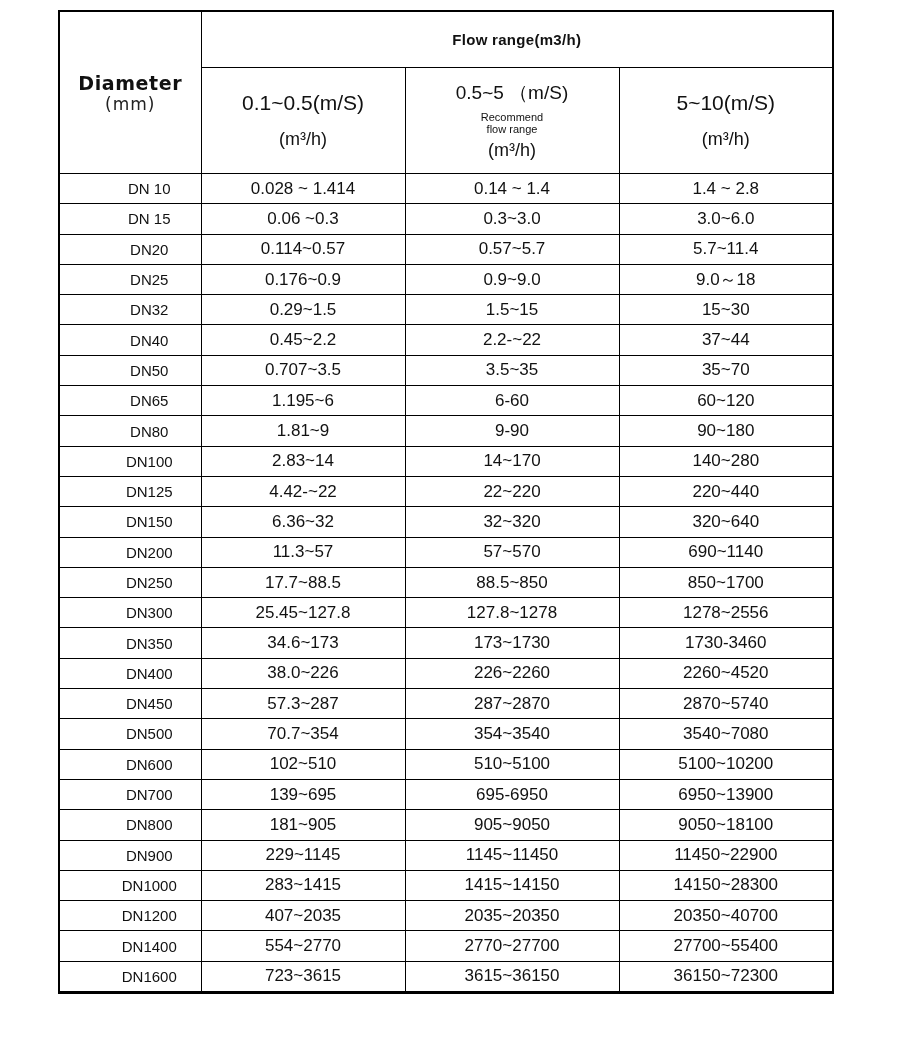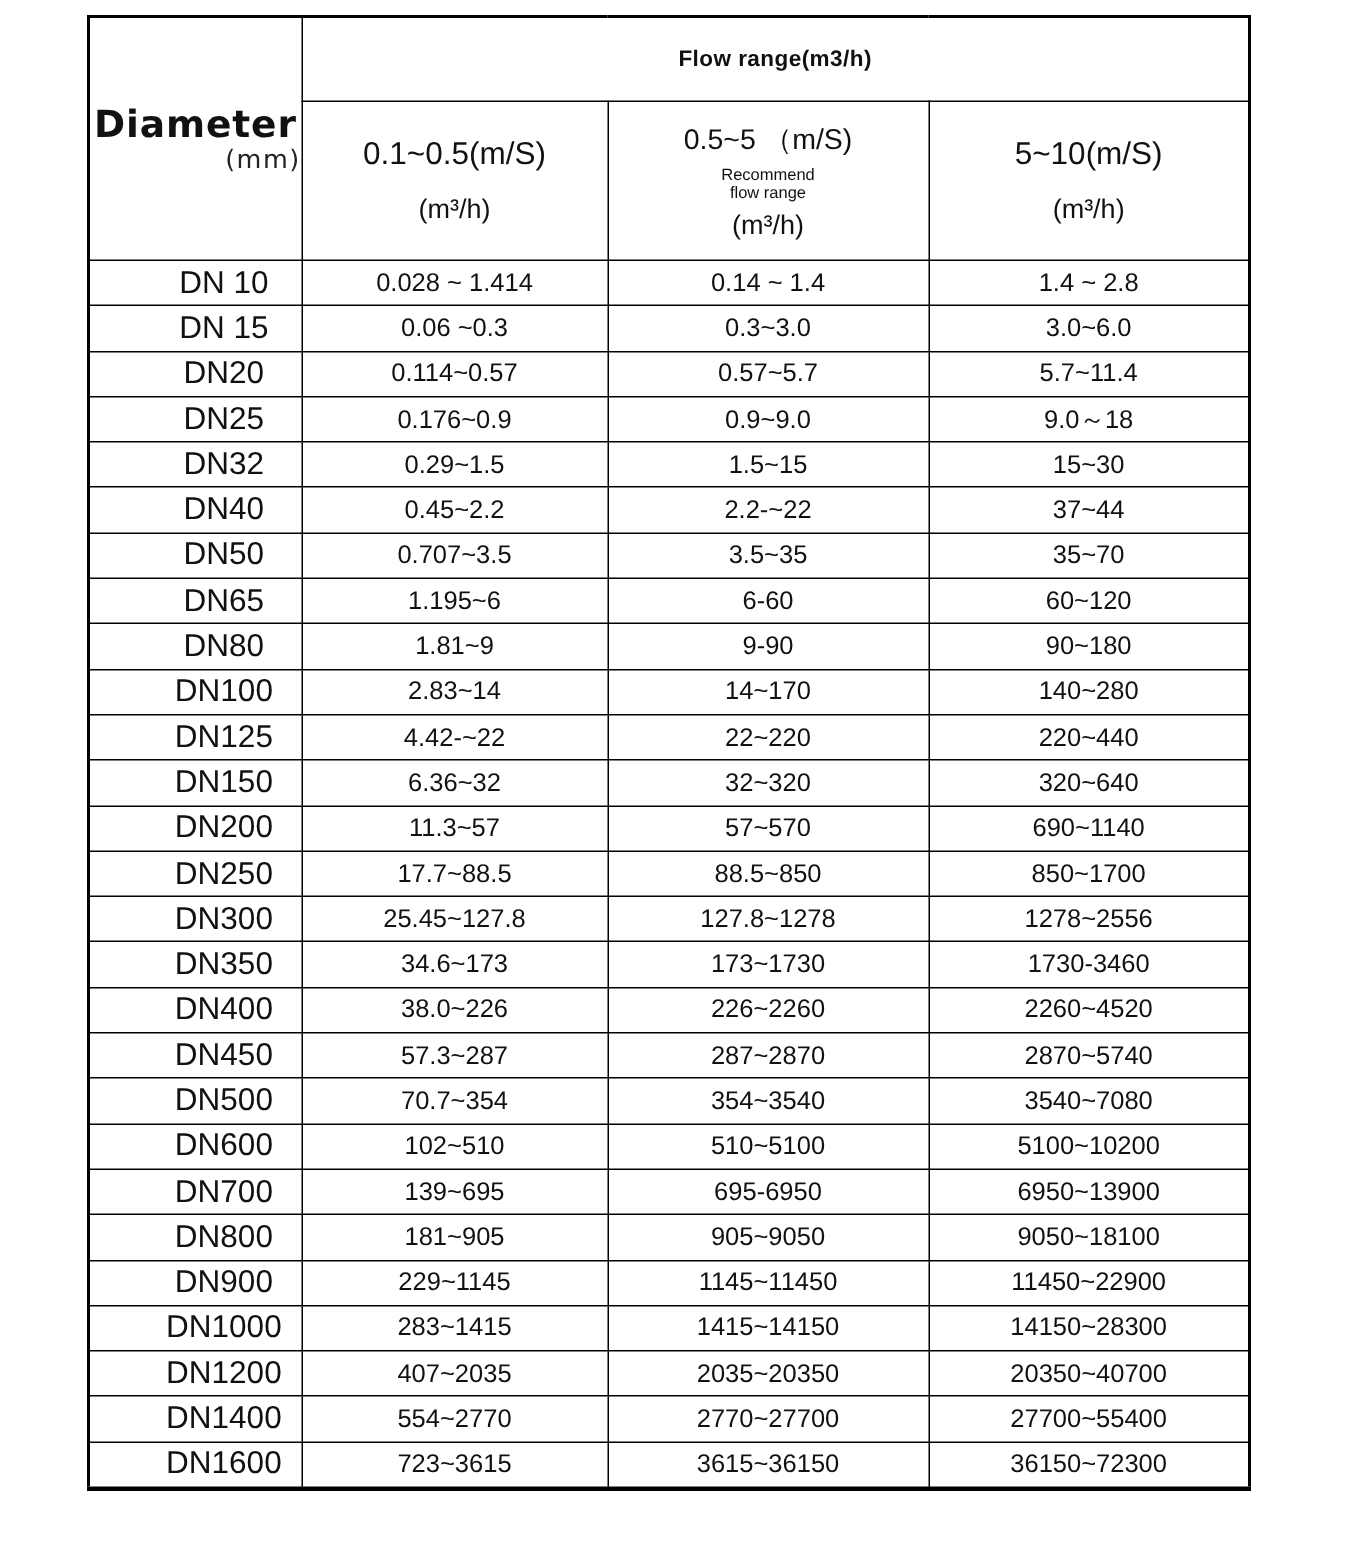--- a/index.html
+++ b/index.html
@@ -43,30 +43,29 @@
     height: 55px;
     font-size: 15px;
     font-weight: bold;
     letter-spacing: 0.3px;
   }
   
   th.diameter-cell {
     font-family: "DejaVu Sans", sans-serif;
   }
   .diam-line1 {
-    font-size: 25px;
+    font-size: 19px;
     font-weight: bold;
     letter-spacing: 0.6px;
   }
   .diam-line2 {
     font-size: 17px;
     font-weight: normal;
     letter-spacing: 1px;
     color: #222222;
-    text-align: right;
   }
   
   tr.hrow2 th {
     height: 105px;
     font-size: 19px;
   }
   .sub-main {
     font-size: 21px;
     margin-bottom: 14px;
   }
@@ -84,21 +83,21 @@
   .sub-unit-top {
     font-size: 18px;
     margin-top: 4px;
   }
   
   tbody td {
     height: 29.3px;
     font-size: 17px;
   }
   tbody td.dn-cell {
-    font-size: 21px;
+    font-size: 15px;
     padding-left: 38px;
   }
 </style>
 </head>
 <body>
 
 <div class="page">
   <table class="flow-table">
     <colgroup>
       <col style="width:142px">

